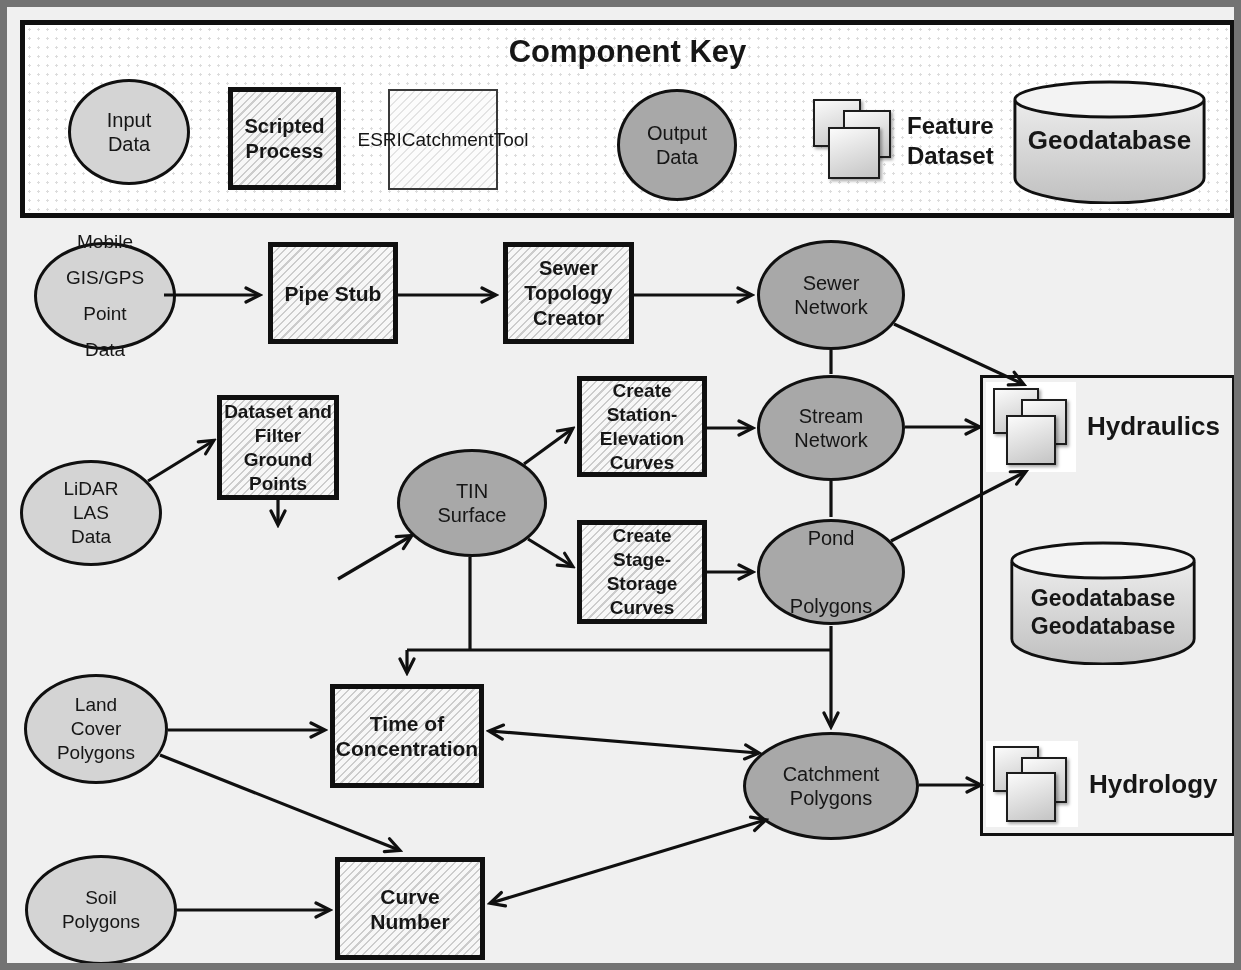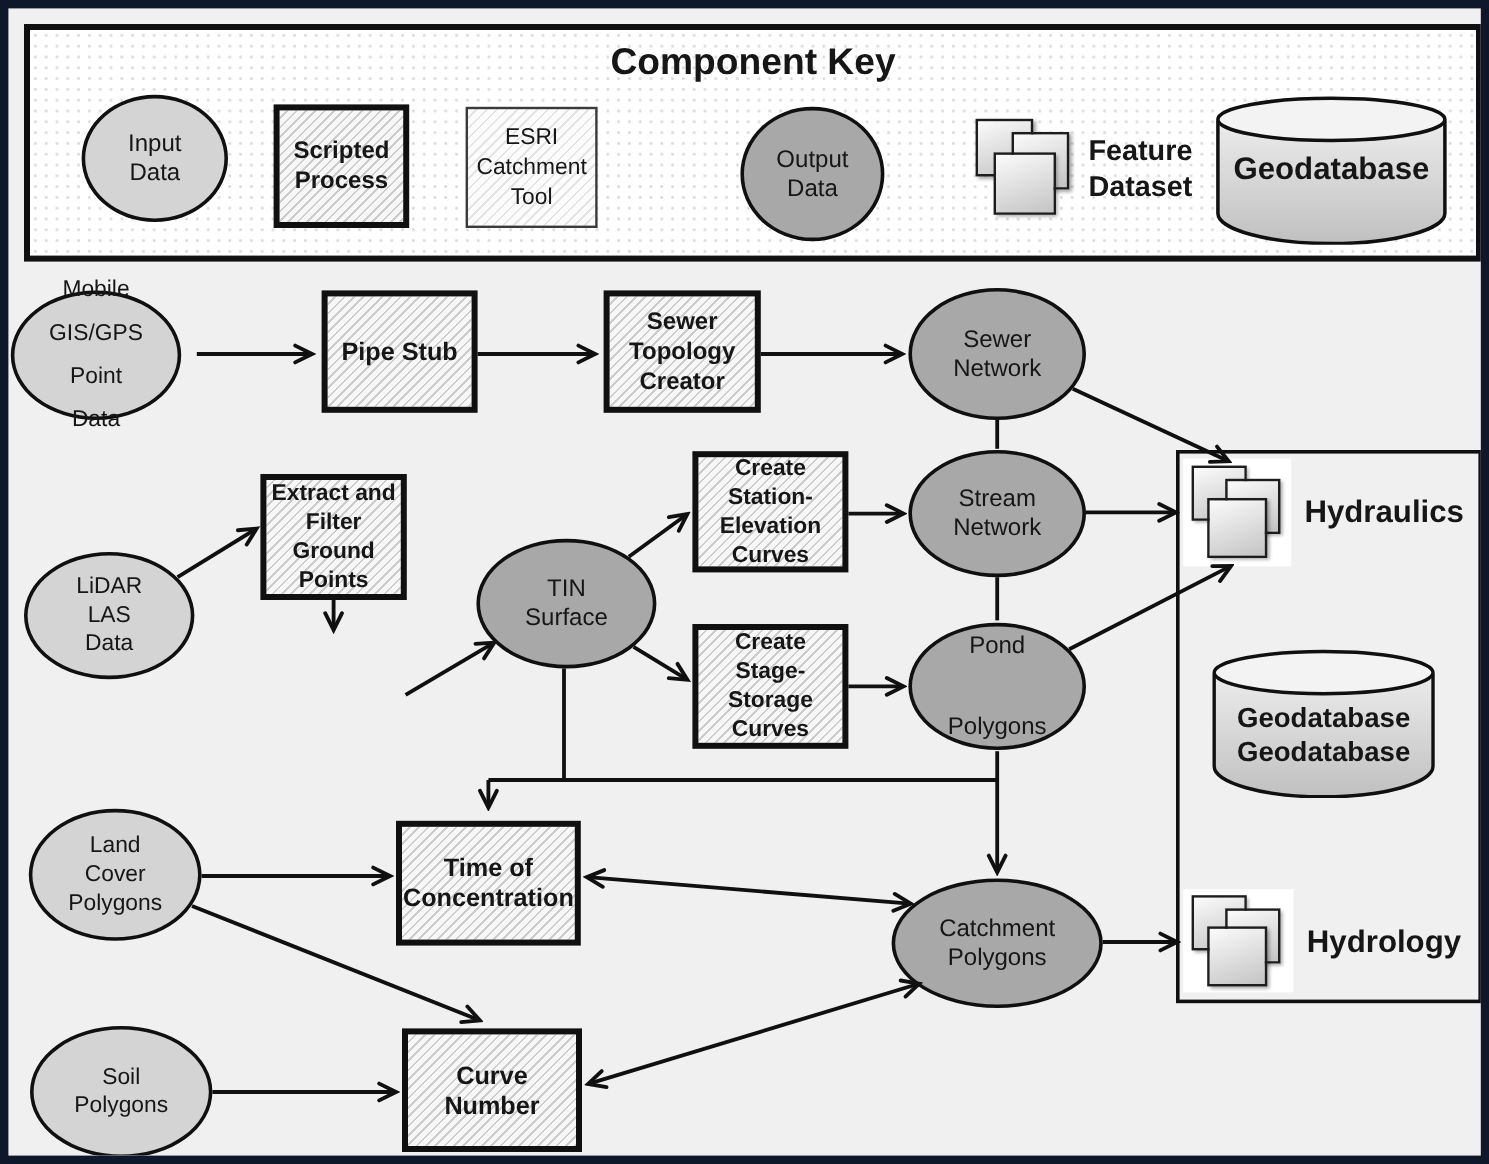--- a/index.html
+++ b/index.html
@@ -1,18 +1,18 @@
 <!DOCTYPE html>
 <html><head>
 <meta charset="utf-8">
 <style>
   html,body{margin:0;padding:0;background:#e8e8e8;}
   #canvas{
     position:relative;width:1241px;height:970px;box-sizing:border-box;
-    background:#f0f0f0;border:7px solid #0f172a;overflow:hidden;
+    background:#f0f0f0;border:7px solid #737373;overflow:hidden;
     font-family:"Liberation Sans",sans-serif;color:#161616;
   }
   .abs{position:absolute;box-sizing:border-box;}
   
   .ell{
     border:3px solid #101010;border-radius:50%;
     display:flex;flex-direction:column;align-items:center;justify-content:center;
     text-align:center;font-size:19px;line-height:24px;
   }
   .ell.light{background:#d4d4d4;}
@@ -21,21 +21,21 @@
   .proc{
     border:5px solid #101010;
     background:repeating-linear-gradient(135deg,#f7f7f7 0 4px,#cccccc 4px 5.5px);
     display:flex;flex-direction:column;align-items:center;justify-content:center;
     text-align:center;font-weight:bold;font-size:19px;line-height:25px;
   }
   
   .esri{
     border:2px solid #3a3a3a;
     background:repeating-linear-gradient(135deg,#fcfcfc 0 4.5px,#e4e4e4 4.5px 6px);
-    display:flex;flex-direction:column;align-items:center;justify-content:center;
+    display:flex;flex-direction:row;align-items:center;justify-content:center;
     text-align:center;font-size:20px;line-height:26px;
   }
   .keybox{
     border:5px solid #101010;background-color:#ffffff;
     background-image:radial-gradient(#dcdcdc 1px,transparent 1.4px);
     background-size:9px 9px;
   }
   .keytitle{font-weight:bold;font-size:31px;text-align:center;}
   .biglabel{font-weight:bold;font-size:26px;white-space:nowrap;}
   .ln{display:block;}
@@ -101,21 +101,21 @@
         </linearGradient>
       </defs>
       <path d="M3,22 L3,101 C3,115 46,127 100,127 C154,127 197,115 197,101 L197,22" fill="url(#cylg)" stroke="#101010" stroke-width="3"></path>
       <ellipse cx="100" cy="21" rx="97" ry="18" fill="#f3f3f3" stroke="#101010" stroke-width="3"></ellipse>
     </svg>
     <div class="cyl-label" style="top:46px;font-size:26px;">Geodatabase</div>
   </div>
 
   <div class="abs" style="left:973px;top:368px;width:255px;height:461px;border:3px solid #101010;"></div>
 
-  <div class="abs ell light" style="left:2px;top:235px;width:142px;height:108px;gap:12px;">
+  <div class="abs ell light" style="left:27px;top:235px;width:142px;height:108px;gap:12px;">
     <span class="ln">Mobile</span>
     <span class="ln">GIS/GPS</span>
     <span class="ln">Point</span>
     <span class="ln">Data</span>
   </div>
 
   <div class="abs proc" style="left:261px;top:235px;width:130px;height:102px;font-size:21px;">
     <span class="ln">Pipe Stub</span>
   </div>
 
@@ -130,21 +130,21 @@
     <span class="ln">Network</span>
   </div>
 
   <div class="abs ell light" style="left:13px;top:453px;width:142px;height:106px;">
     <span class="ln">LiDAR</span>
     <span class="ln">LAS</span>
     <span class="ln">Data</span>
   </div>
 
   <div class="abs proc" style="left:210px;top:388px;width:122px;height:105px;font-size:19px;line-height:24px;">
-    <span class="ln">Extract and</span>
+    <span class="ln">Dataset and</span>
     <span class="ln">Filter</span>
     <span class="ln">Ground</span>
     <span class="ln">Points</span>
   </div>
 
 
   <div class="abs ell dark" style="left:390px;top:442px;width:150px;height:108px;font-size:20px;">
     <span class="ln">TIN</span>
     <span class="ln">Surface</span>
   </div>

